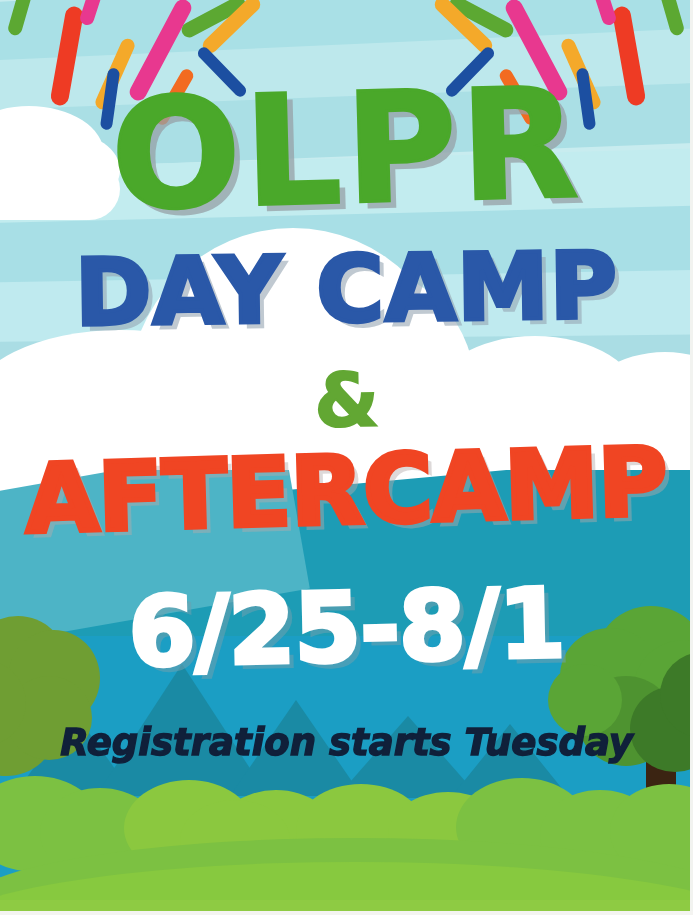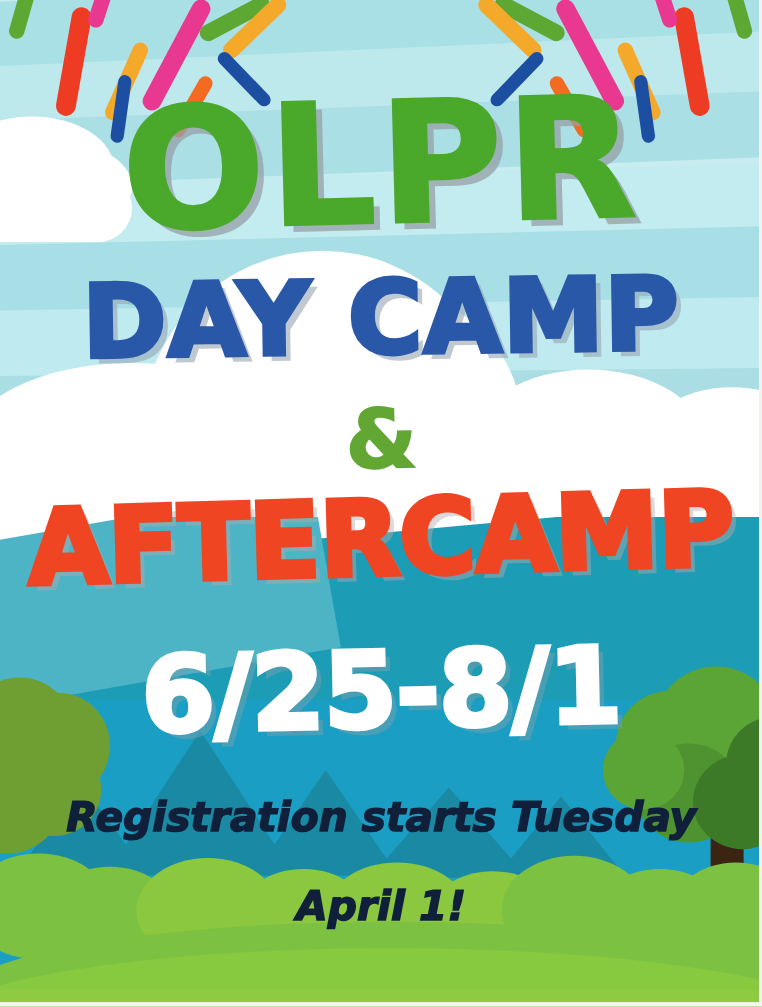--- a/index.html
+++ b/index.html
@@ -222,17 +222,16 @@
   <div class="hill-back"></div>
   <div class="hill-front"></div>
   <div class="hill-strip"></div>
 
   <div class="ttl" id="olpr">OLPR</div>
   <div class="ttl" id="daycamp">DAY CAMP</div>
   <div class="ttl" id="amp">&amp;</div>
   <div class="ttl" id="aftercamp">AFTERCAMP</div>
   <div class="ttl" id="dates">6/25-8/1</div>
   <div class="regline" id="reg1">Registration starts Tuesday</div>
-  <div class="regline" id="reg2">April 1!</div>
 
   <div class="right-white"></div>
   <div class="bottom-white"></div>
 </div>
 
 </body></html>

